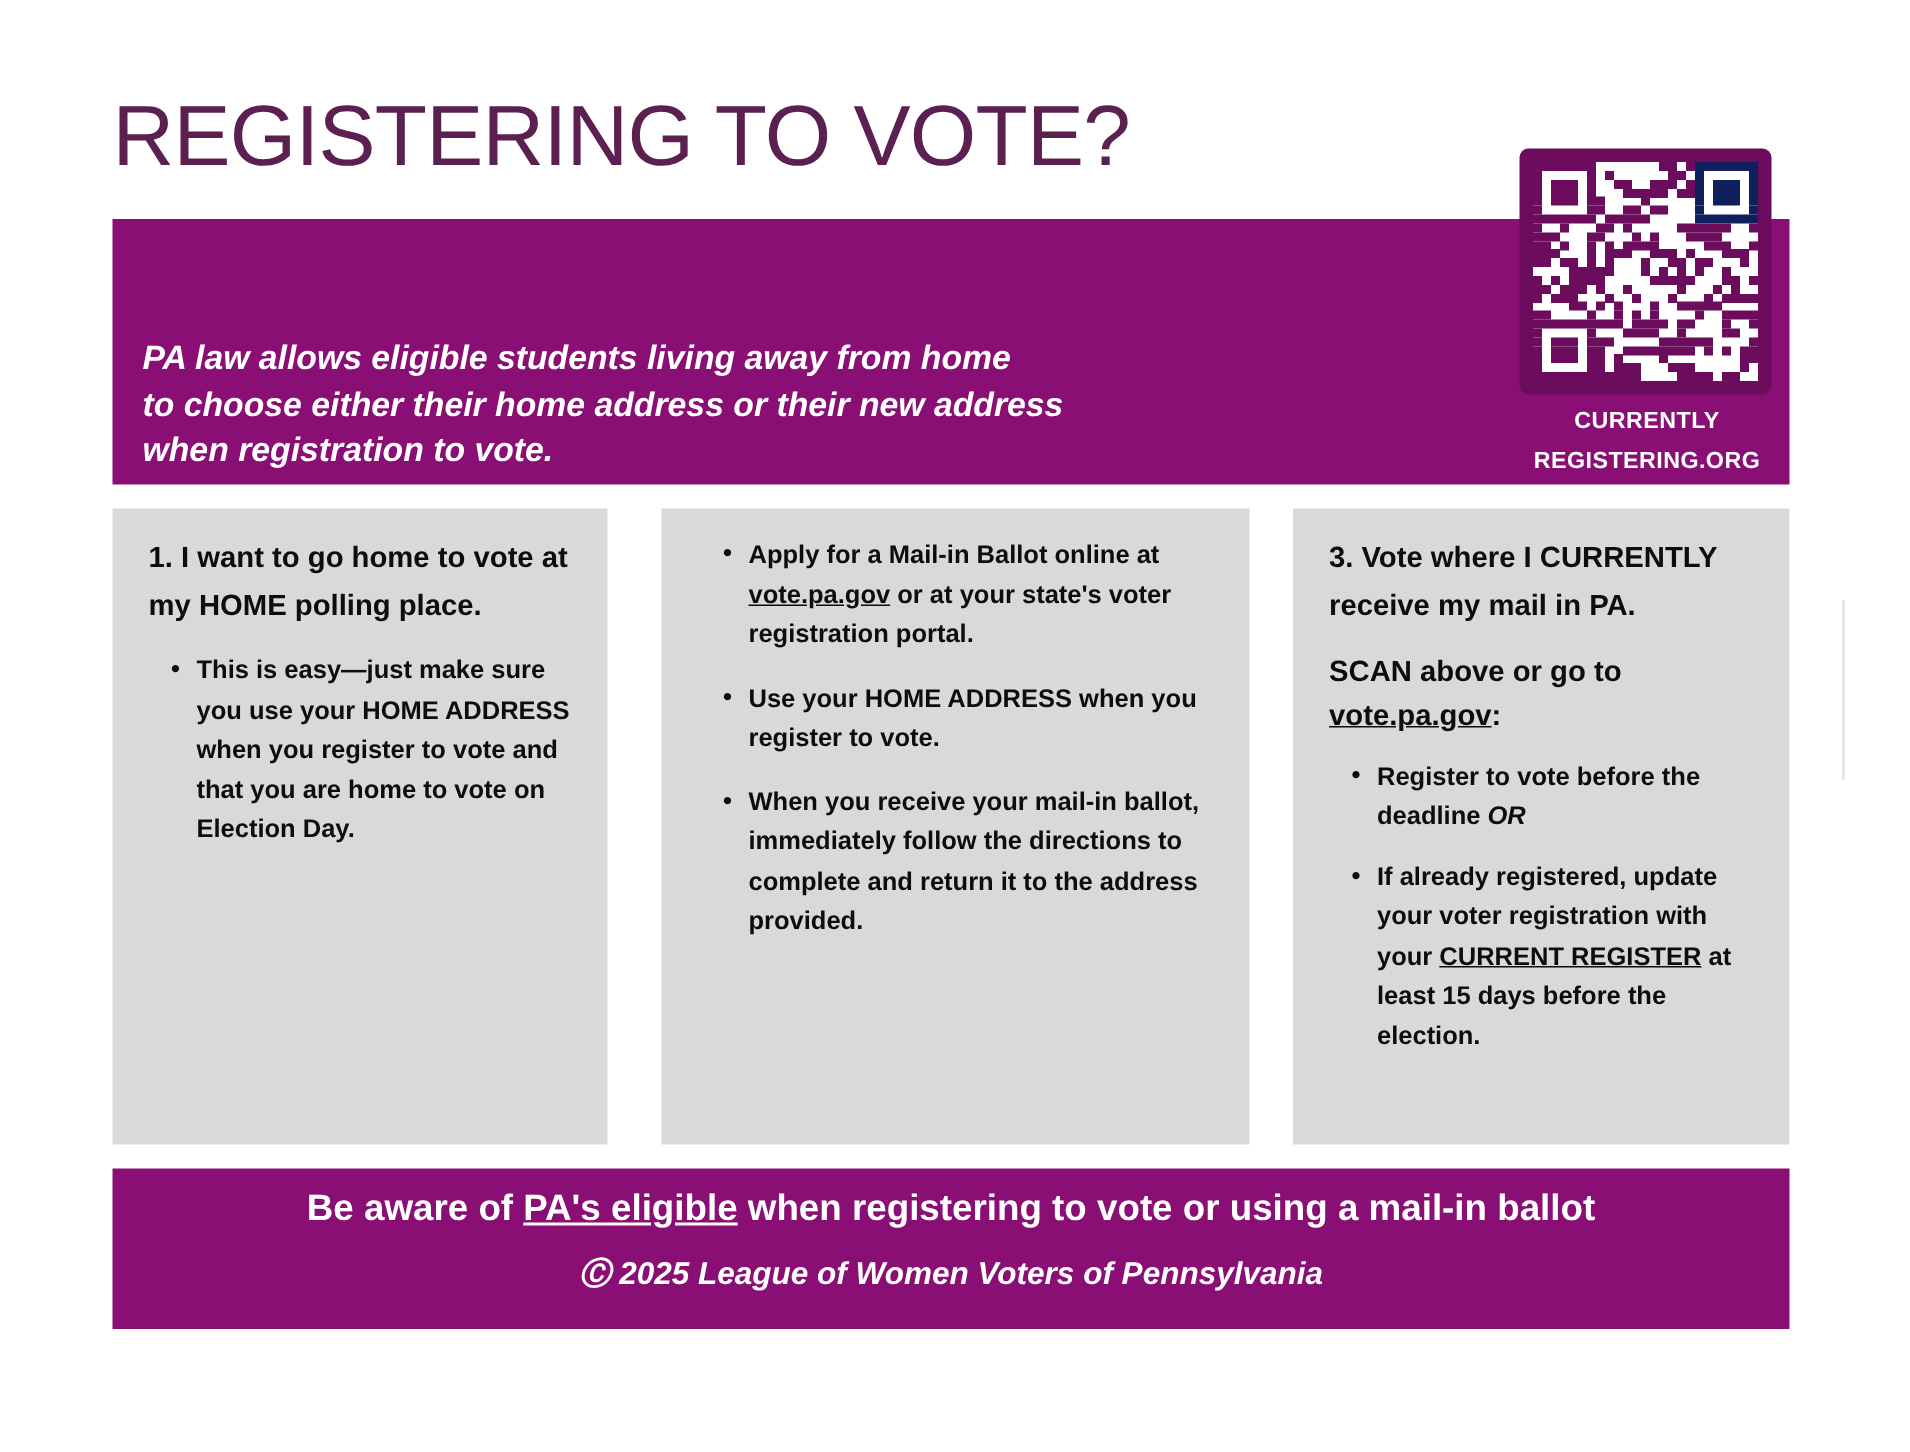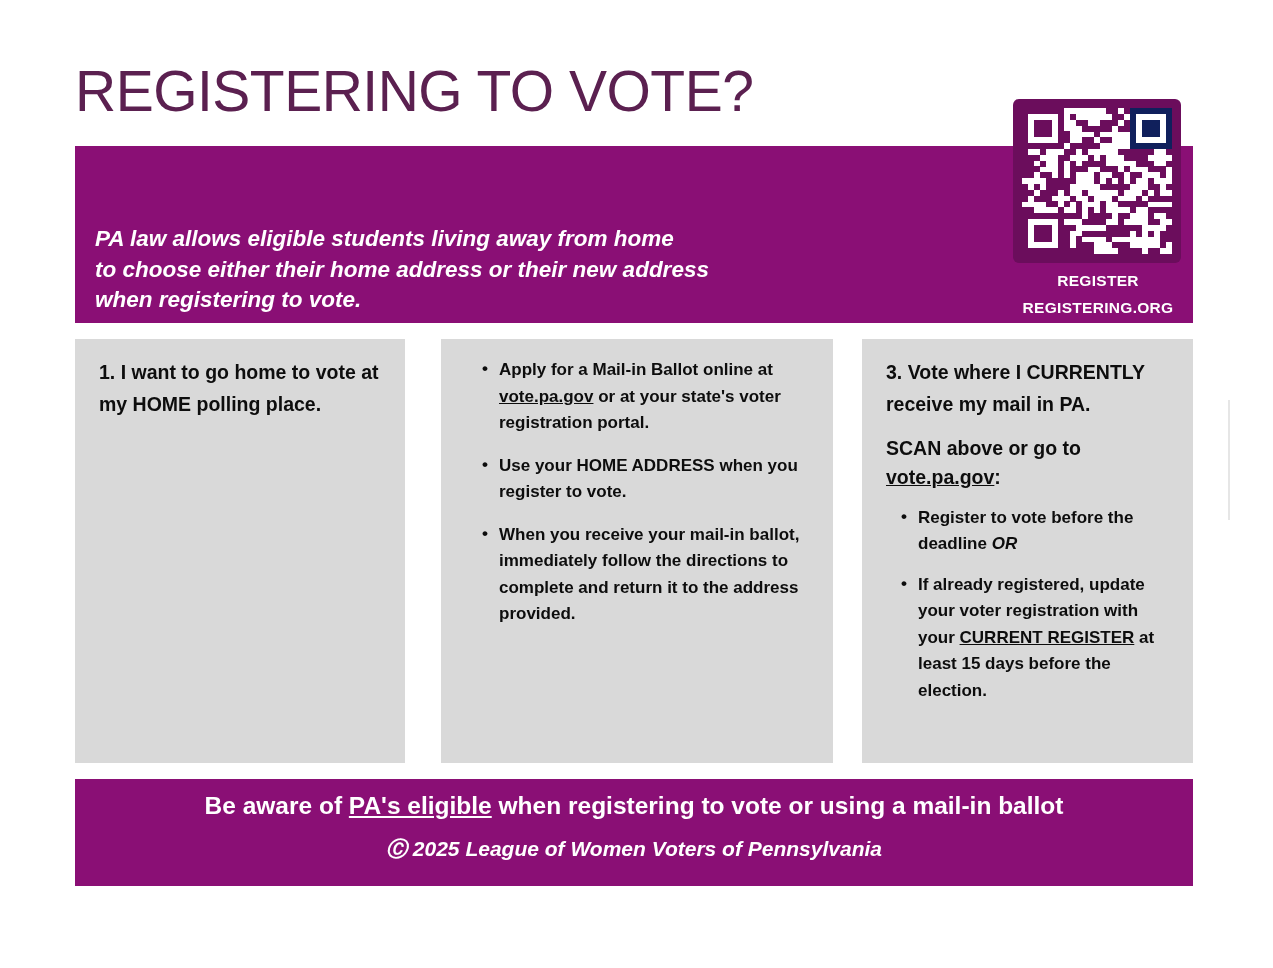--- a/index.html
+++ b/index.html
@@ -219,21 +219,21 @@
 <body>
 
 <div class="page">
 
   <div class="title">REGISTERING TO VOTE?</div>
 
   <div class="banner">
     <div class="banner-sub">
       <div>PA law allows eligible students living away from home</div>
       <div>to choose either their home address or their new address</div>
-      <div>when registering to vote.</div>
+      <div>when registration to vote.</div>
     </div>
   </div>
 
   <div class="qr-wrap">
     <div class="qr-inner" id="qr-canvas">
         <div class="qr-cell" style="left: 0px; top: 0px; width: 6px; height: 6px; background: rgb(107, 13, 92);"></div>
         <div class="qr-cell" style="left: 6px; top: 0px; width: 6px; height: 6px; background: rgb(107, 13, 92);"></div>
         <div class="qr-cell" style="left: 12px; top: 0px; width: 6px; height: 6px; background: rgb(107, 13, 92);"></div>
         <div class="qr-cell" style="left: 18px; top: 0px; width: 6px; height: 6px; background: rgb(107, 13, 92);"></div>
         <div class="qr-cell" style="left: 24px; top: 0px; width: 6px; height: 6px; background: rgb(107, 13, 92);"></div>
@@ -550,25 +550,28 @@
         <div class="qr-cell" style="left: 60px; top: 140.16px; width: 6px; height: 6px; background: rgb(107, 13, 92);"></div>
         <div class="qr-cell" style="left: 66px; top: 140.16px; width: 6px; height: 6px; background: rgb(107, 13, 92);"></div>
         <div class="qr-cell" style="left: 96px; top: 140.16px; width: 6px; height: 6px; background: rgb(107, 13, 92);"></div>
         <div class="qr-cell" style="left: 102px; top: 140.16px; width: 6px; height: 6px; background: rgb(107, 13, 92);"></div>
         <div class="qr-cell" style="left: 108px; top: 140.16px; width: 6px; height: 6px; background: rgb(107, 13, 92);"></div>
         <div class="qr-cell" style="left: 114px; top: 140.16px; width: 6px; height: 6px; background: rgb(107, 13, 92);"></div>
         <div class="qr-cell" style="left: 126px; top: 140.16px; width: 6px; height: 6px; background: rgb(107, 13, 92);"></div>
         <div class="qr-cell" style="left: 132px; top: 140.16px; width: 6px; height: 6px; background: rgb(107, 13, 92);"></div>
       </div>
   </div>
-  <div class="qr-caption1">REGISTER</div>
+  <div class="qr-caption1">CURRENTLY</div>
   <div class="qr-caption2">REGISTERING.ORG</div>
 
   <div class="col col1">
     <p class="col-head">1. I want to go home to vote at my HOME polling place.</p>
+    <ul class="bullets">
+      <li>This is easy—just make sure you use your HOME ADDRESS when you register to vote and that you are home to vote on Election Day.</li>
+    </ul>
   </div>
 
   <div class="col col2">
     <ul class="bullets">
       <li id="c2b2">Apply for a Mail-in Ballot online at <u class="u">vote.pa.gov</u> or at your state's voter registration portal.</li>
       <li>Use your HOME ADDRESS when you register to vote.</li>
       <li>When you receive your mail-in ballot, immediately follow the directions to complete and return it to the address provided.</li>
     </ul>
   </div>
 

